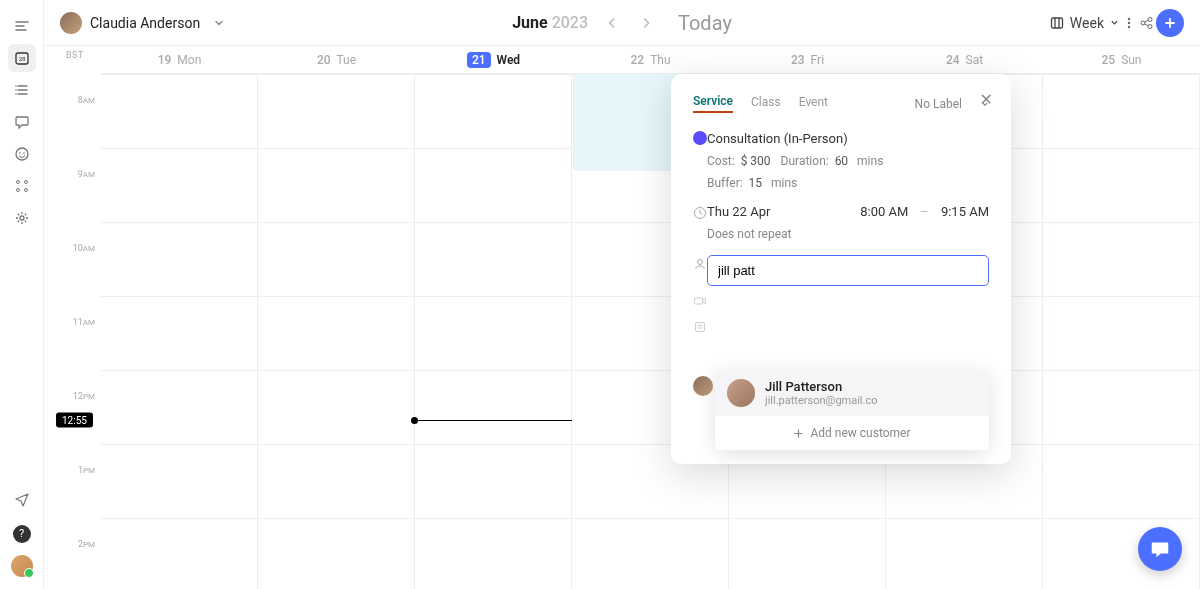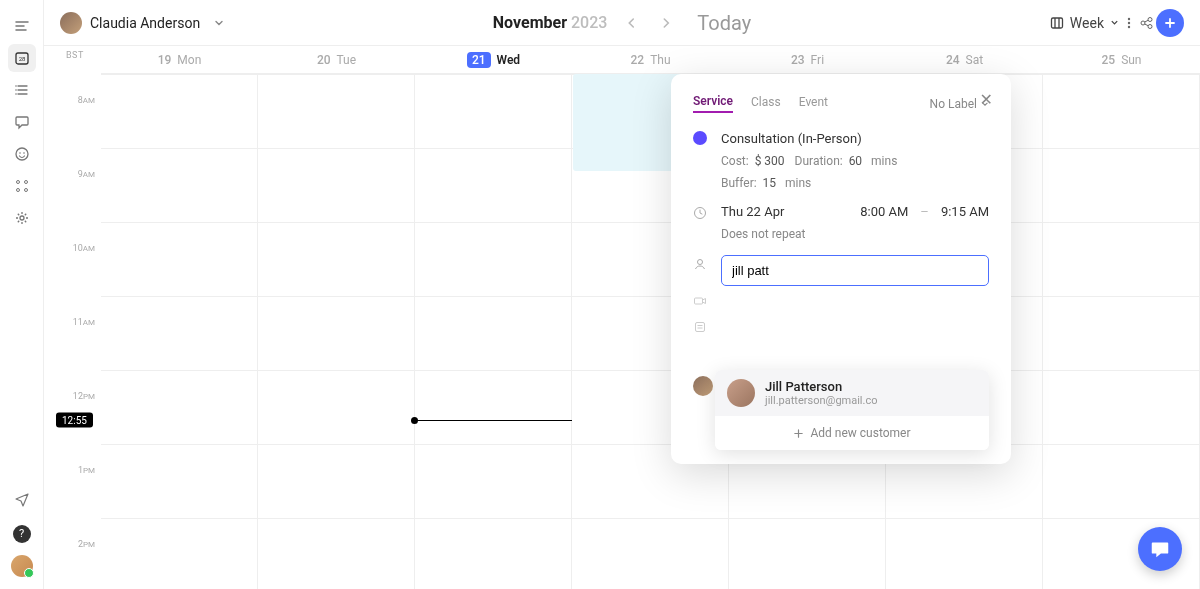--- a/index.html
+++ b/index.html
@@ -49,23 +49,23 @@
     .now-line { position:absolute; height:1px; background:#000; }
     .now-line::before { content:""; position:absolute; left:-4px; top:-3px; width:7px; height:7px; background:#000; border-radius:50%;}
     .now-badge { position:absolute; left:12px; background:#000; color:#fff; font-size:10px; padding:2px 6px; border-radius:3px; transform:translateY(-50%);}
     
     
     .popover { position:absolute; left:671px; top:74px; width:340px; background:#fff; border-radius:10px; box-shadow:0 10px 40px rgba(0,0,0,0.15); padding:20px 22px; }
     .popover-title { font-size:17px; font-weight:700; margin-bottom:14px;}
     .close-x { position:absolute; top:16px; right:18px; color:#888; cursor:pointer; font-size:16px;}
     .tabs-row { display:flex; align-items:center; margin-bottom:18px;}
     .tab { font-size:12px; color:#999; margin-right:18px; cursor:pointer; padding-bottom:3px;}
-    .tab.active { color:#701a75; font-weight:600; border-bottom:2px solid #a21caf;}
-    .label-select { margin-left:auto; font-size:12px; color:#888; cursor:pointer; display:flex; align-items:center; gap:4px;}
-    .row { display:flex; align-items:flex-start; gap:14px; margin-bottom:14px;}
+    .tab.active { color:#0f766e; font-weight:600; border-bottom:2px solid #c2410c;}
+    .label-select { margin-left:auto; font-size:12px; color:#888; cursor:pointer; display:flex; align-items:center; gap:19px;}
+    .row { display:flex; align-items:flex-start; margin-bottom:14px;}
     .row-icon { width:14px; color:#aaa; margin-top:2px; flex-shrink:0;}
     .row-content { flex:1; font-size:13px; color:#333;}
     .service-dot { width:14px; height:14px; background:#5b4bff; border-radius:50%; flex-shrink:0;}
     .meta-line { color:#888; font-size:12px; margin-top:8px; display:flex; flex-wrap:wrap; gap:10px;}
     .meta-line .val { color:#555;}
     .time-row { display:flex; align-items:center; gap:12px; font-size:13px;}
     .dash { color:#bbb;}
     .subline { color:#888; font-size:12px; margin-top:8px;}
     .search-input { width:100%; border:1px solid #4c6fff; border-radius:5px; padding:7px 10px; font-size:13px; outline:none;}
     .dropdown { position:absolute; left:44px; right:22px; top:296px; background:#fff; border-radius:6px; box-shadow:0 4px 20px rgba(0,0,0,0.12); overflow:hidden;}
@@ -150,21 +150,21 @@
     <div class="avatar-sm"></div>
     <span class="profile-name">Claudia Anderson</span>
     <span class="chev">
       <svg width="10" height="10" viewBox="0 0 10 10">
           <path d="M2 3.5l3 3 3-3" stroke="currentColor" stroke-width="1.4" fill="none" stroke-linecap="round"></path>
         </svg>
     </span>
   </div>
   <div class="center-group">
     <span class="month-label">
-      <span class="strong">November</span> <span class="year">2023</span>
+      <span class="strong">June</span> <span class="year">2023</span>
     </span>
     <span class="nav-arrow">
       <svg width="12" height="12" viewBox="0 0 12 12">
           <path d="M7.5 2l-4 4 4 4" stroke="currentColor" stroke-width="1.6" fill="none" stroke-linecap="round"></path>
         </svg>
     </span>
     <span class="nav-arrow">
       <svg width="12" height="12" viewBox="0 0 12 12">
           <path d="M4.5 2l4 4-4 4" stroke="currentColor" stroke-width="1.6" fill="none" stroke-linecap="round"></path>
         </svg>

